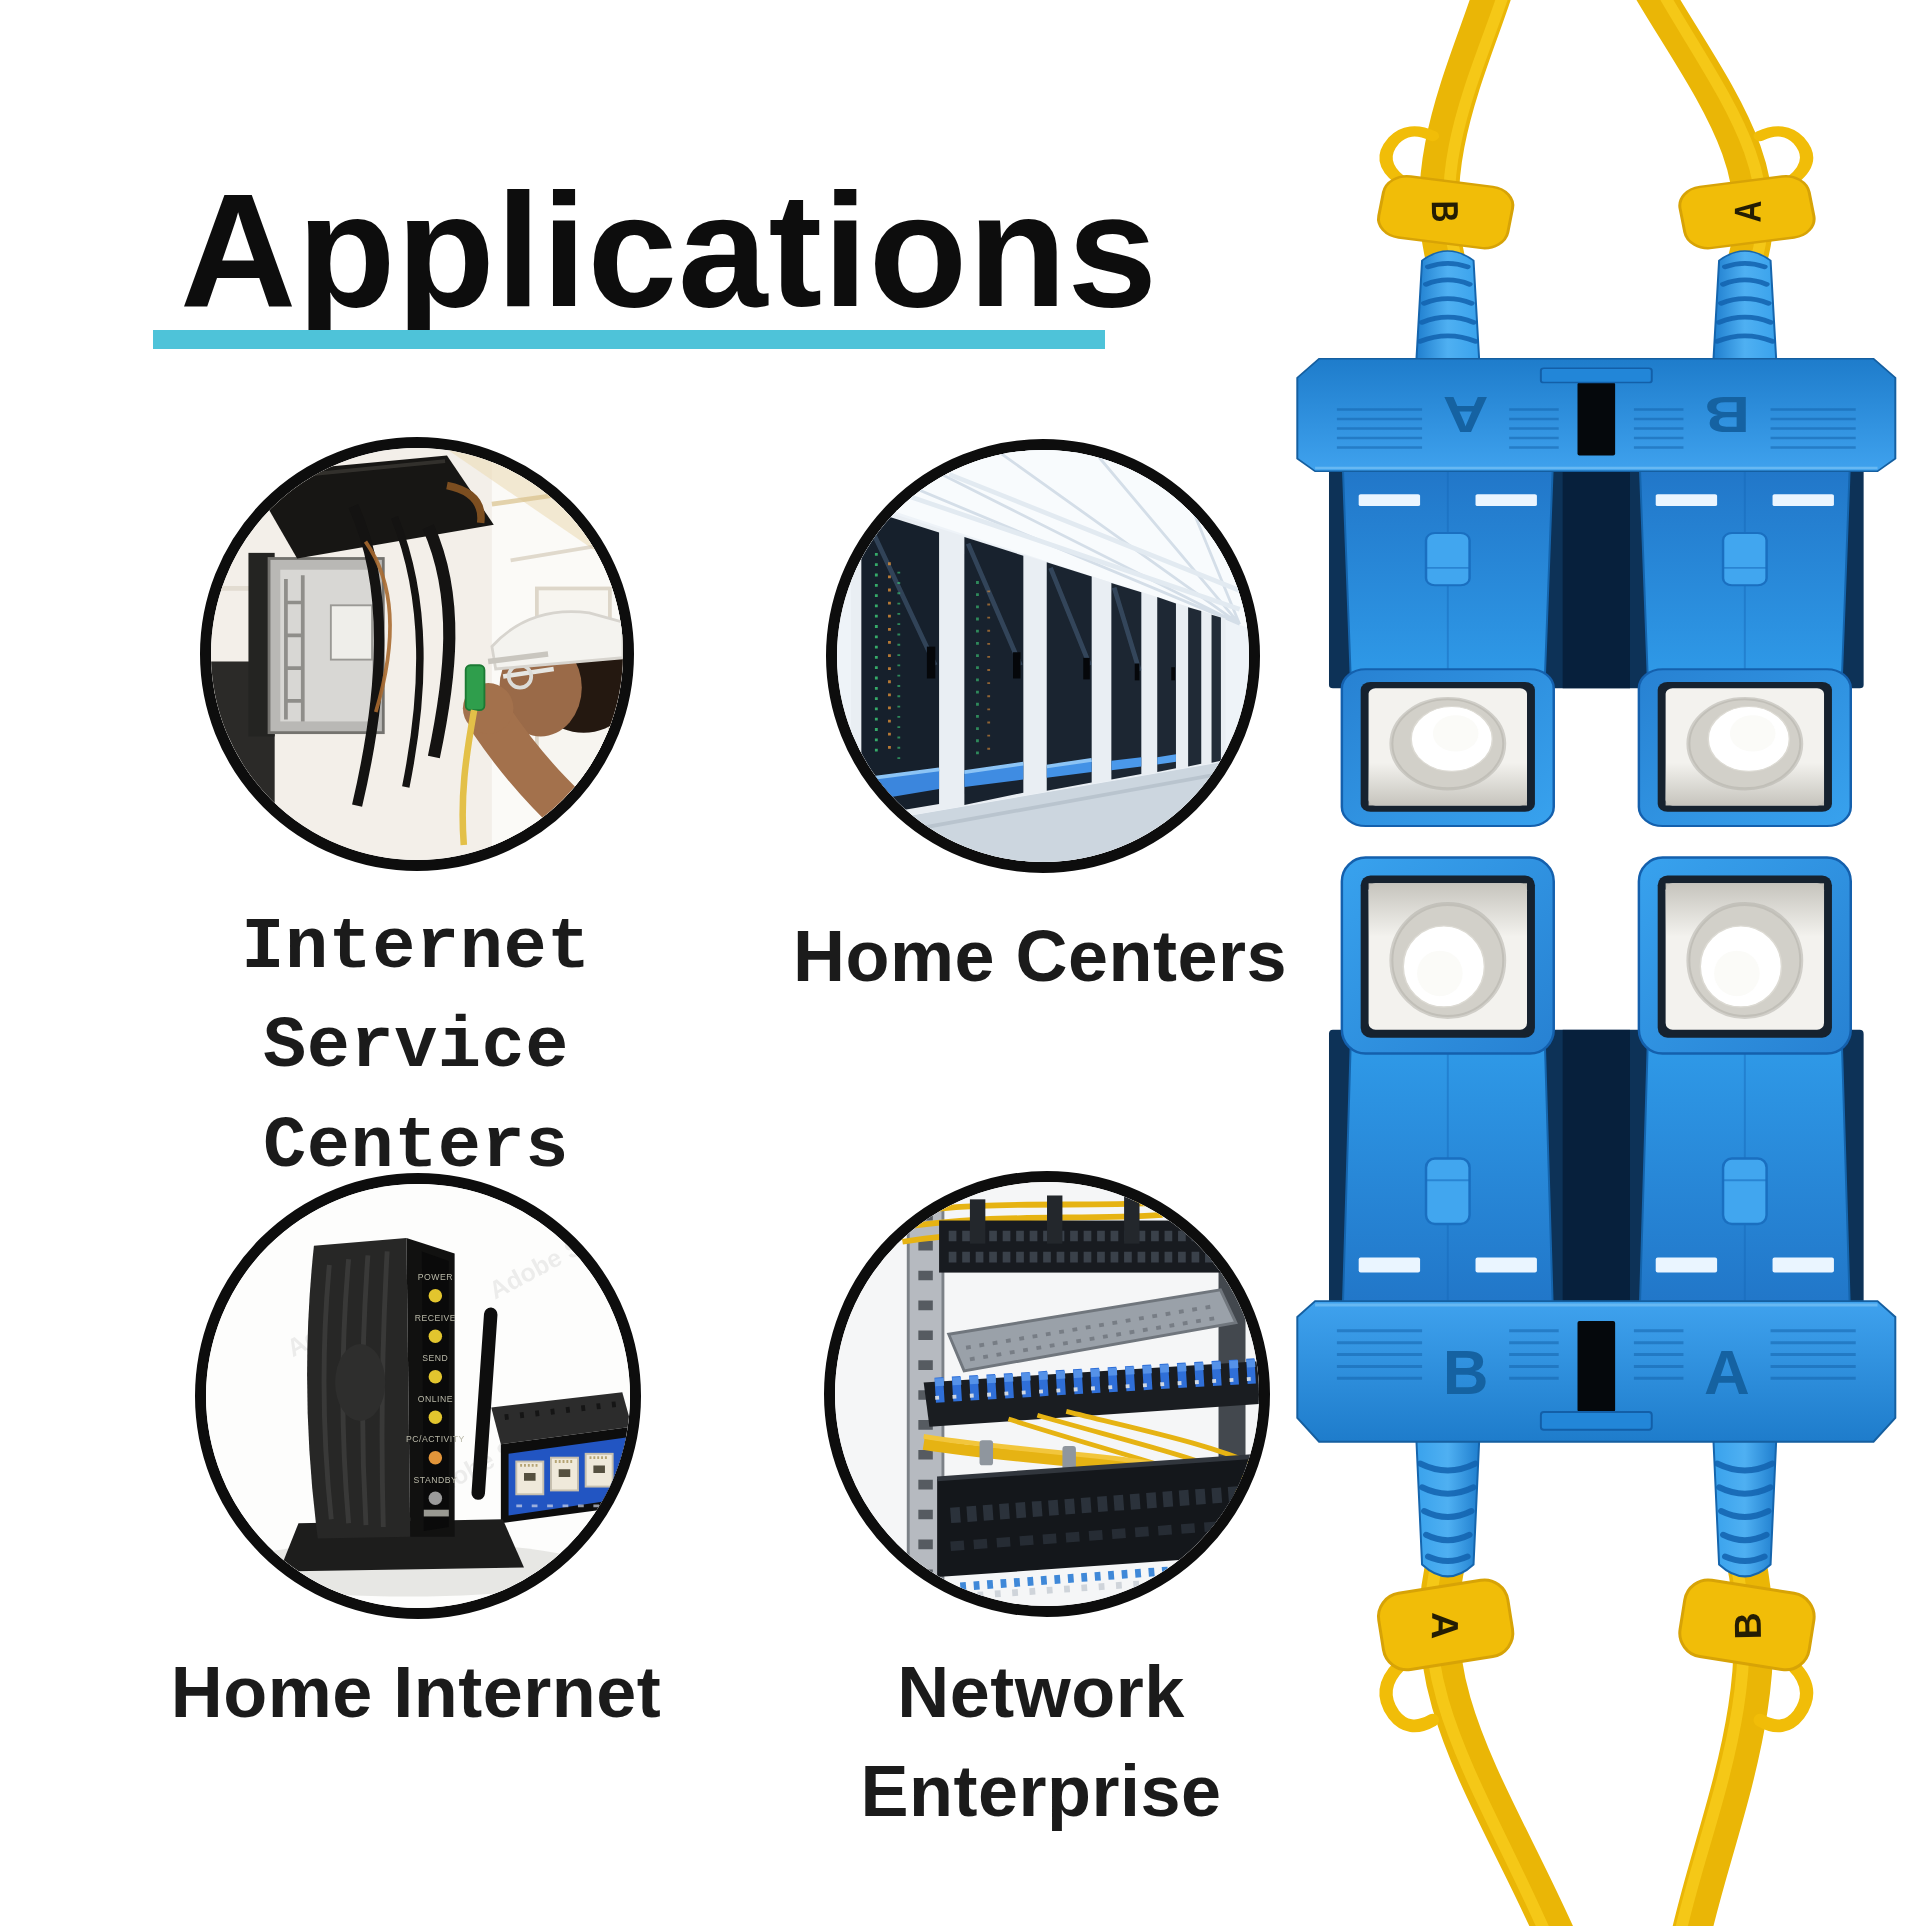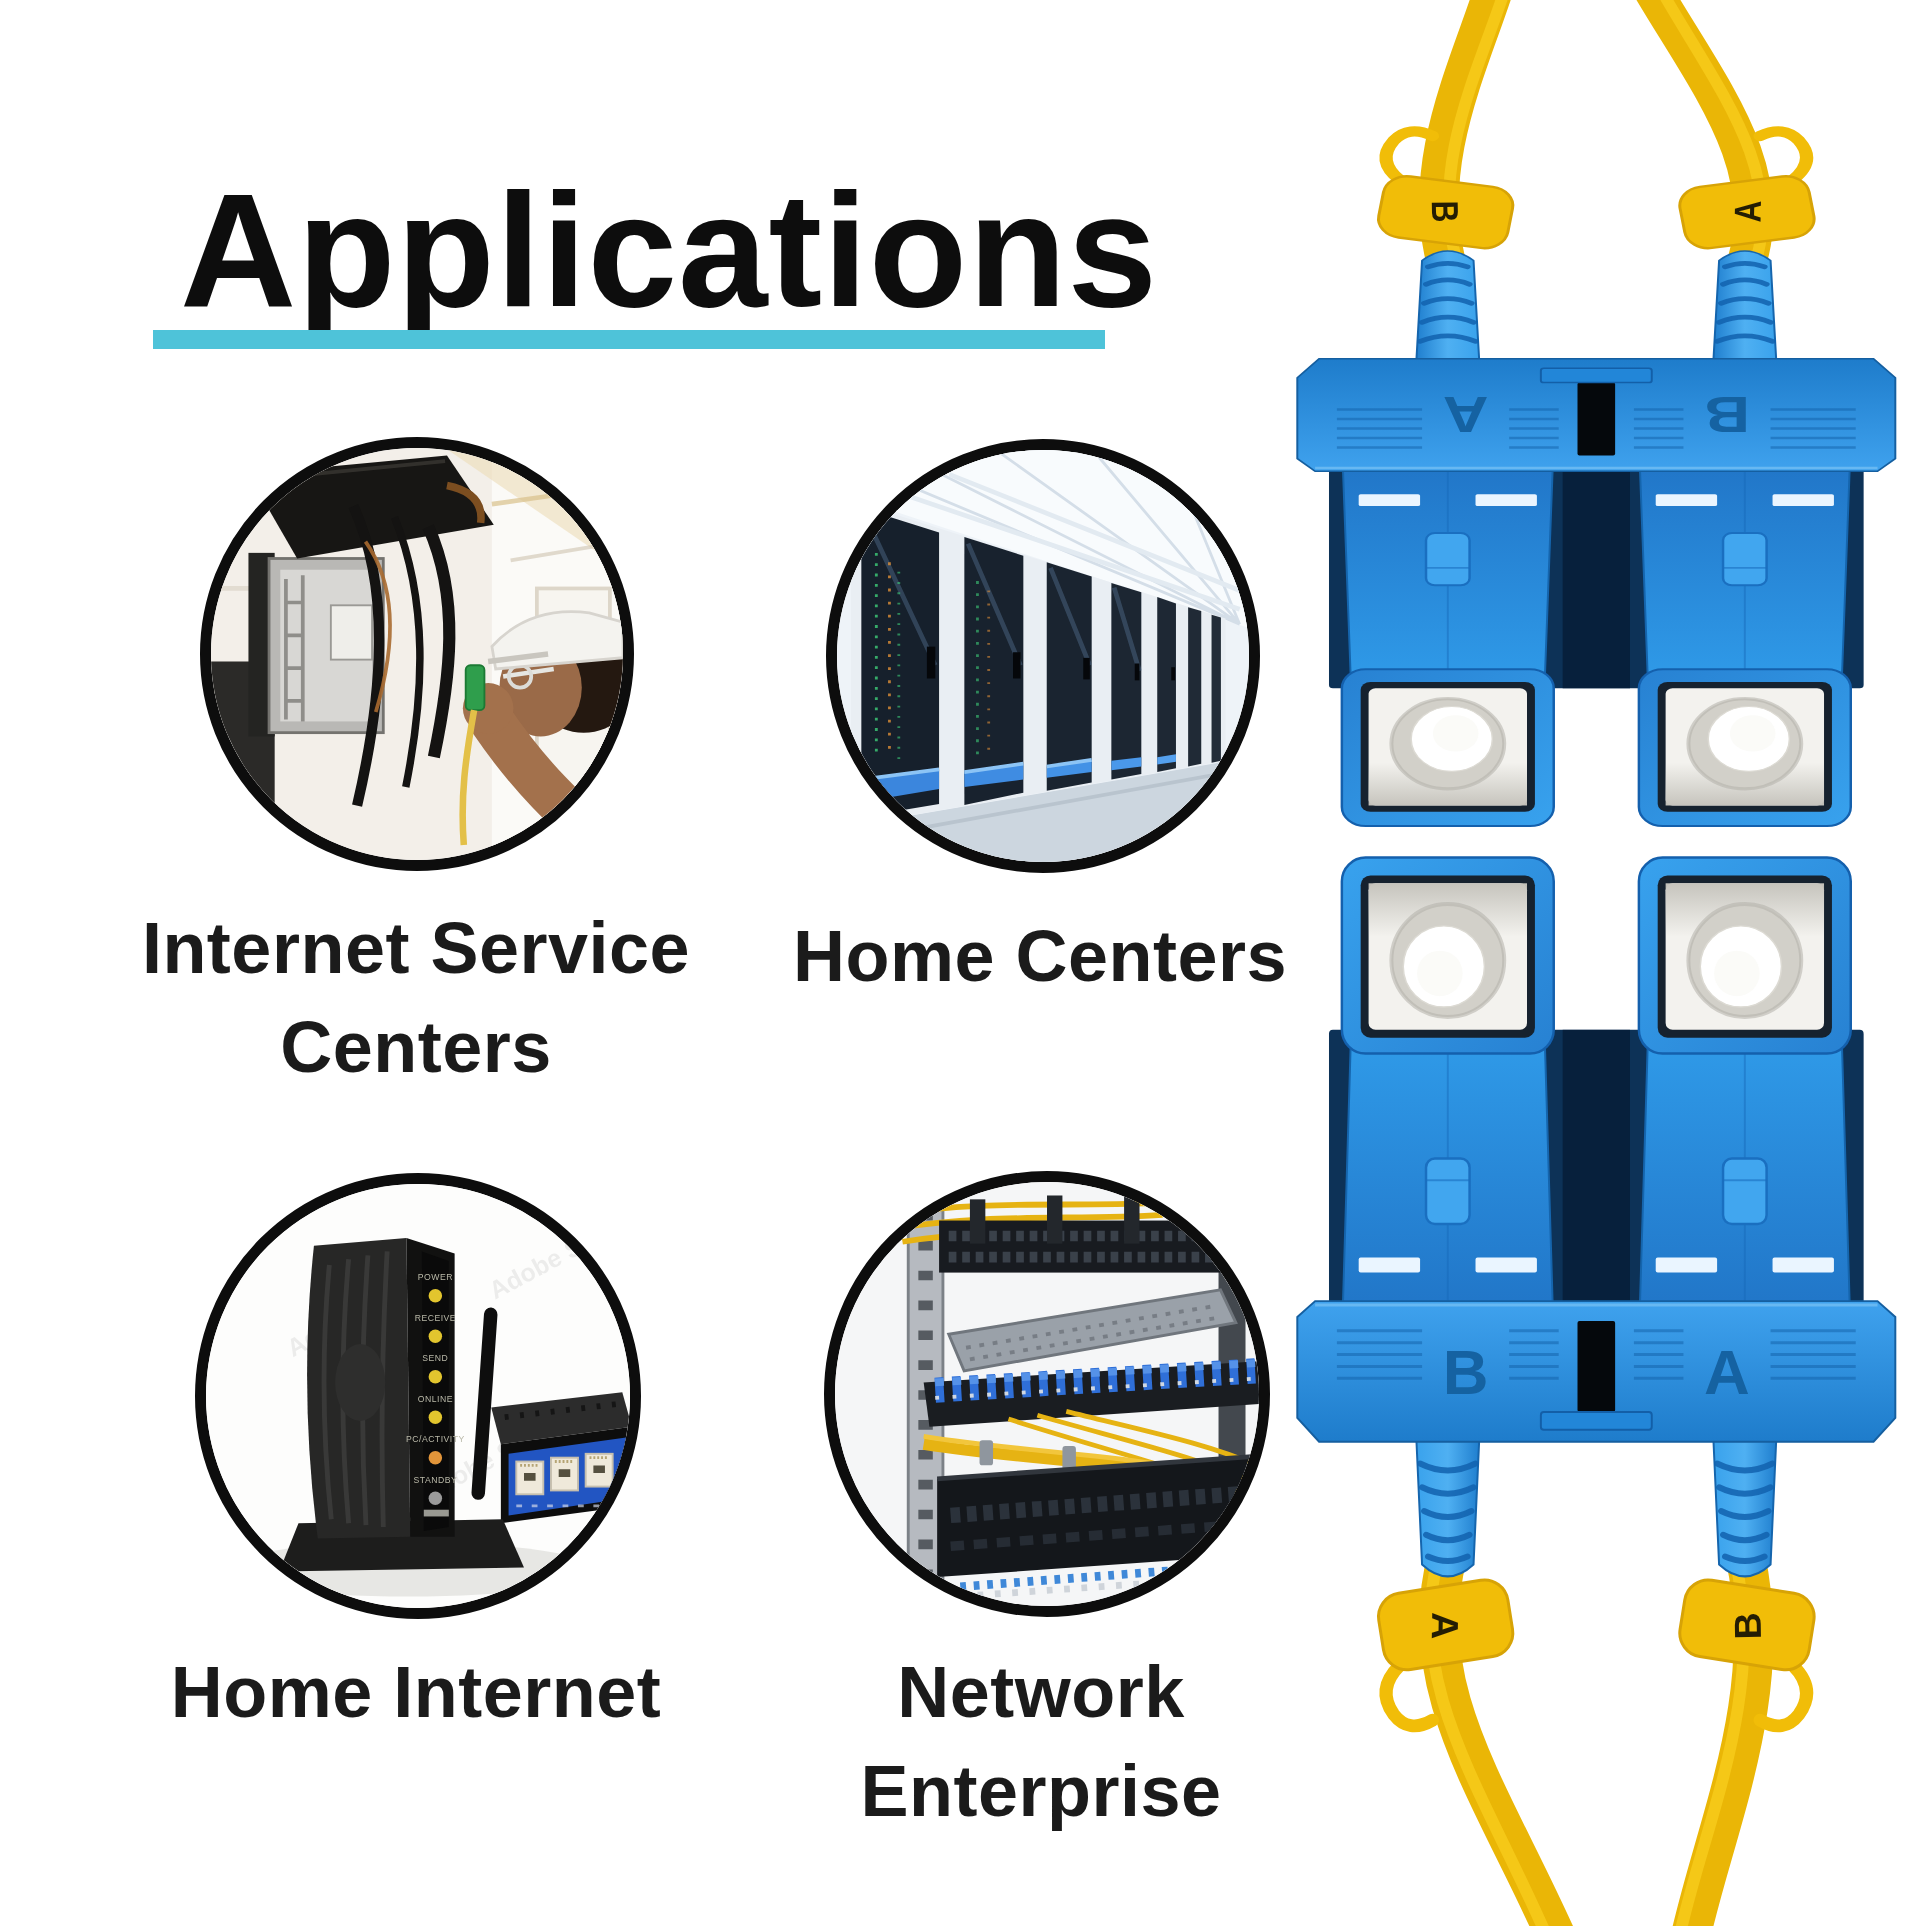--- a/index.html
+++ b/index.html
@@ -11,21 +11,21 @@
          background:#4ec3d9;}
   .photo-circle{position:absolute;border-radius:50%;border:11px solid #0d0d0d;
          overflow:hidden;background:#fff;box-sizing:border-box;}
   .photo-circle svg{display:block;width:100%;height:100%;}
   .c1{left:200px;top:437px;width:434px;height:434px;}
   .c2{left:826px;top:439px;width:434px;height:434px;}
   .c3{left:195px;top:1173px;width:446px;height:446px;}
   .c4{left:824px;top:1171px;width:446px;height:446px;}
   .app-label{position:absolute;text-align:center;font-size:72px;font-weight:600;
          color:#1b1b1b;line-height:1.38;letter-spacing:0.5px;}
-  .lbl-isp{left:119px;top:899px;width:594px;}
+  .lbl-isp{left:119px;top:899px;width:594px;font-family:Liberation Mono, monospace;}
   .lbl-dc{left:743px;top:907px;width:594px;}
   .lbl-hn{left:114px;top:1643px;width:604px;}
   .lbl-en{left:744px;top:1643px;width:594px;}
   .connectors{position:absolute;left:1228px;top:0;width:699px;height:1927px;}
   
   .cab{stroke:#eab606;stroke-width:40;fill:none;stroke-linecap:round;}
   .cabhl{stroke:#f8ce1e;stroke-width:12;fill:none;opacity:.75;stroke-linecap:round;}
   .boot{fill:url(#gBoot);stroke:#1565ad;stroke-width:2;}
   .rib{stroke:#1261ae;stroke-width:6;fill:none;opacity:.85;stroke-linecap:round;}
   .clip{fill:#f1bd08;stroke:#d7a306;stroke-width:3;}

